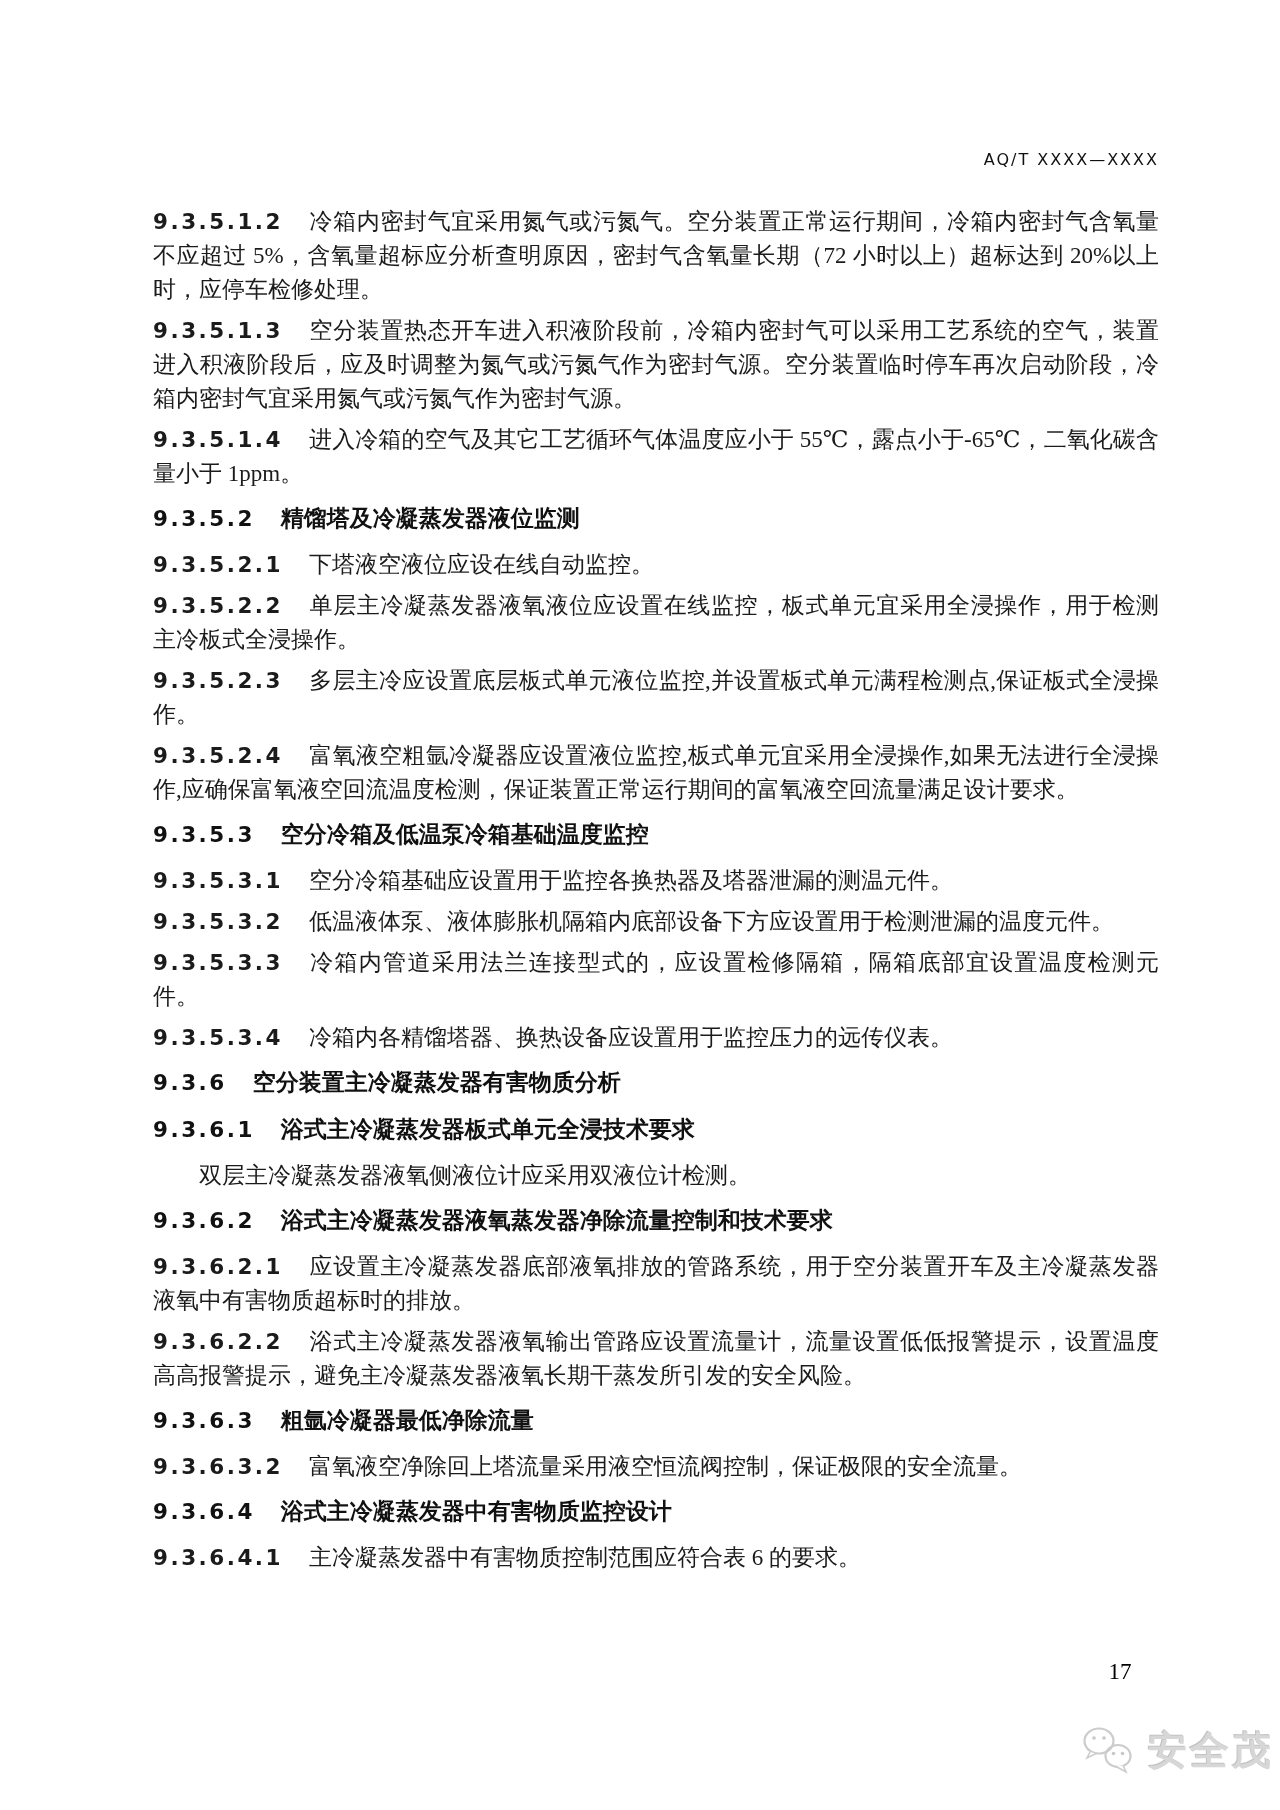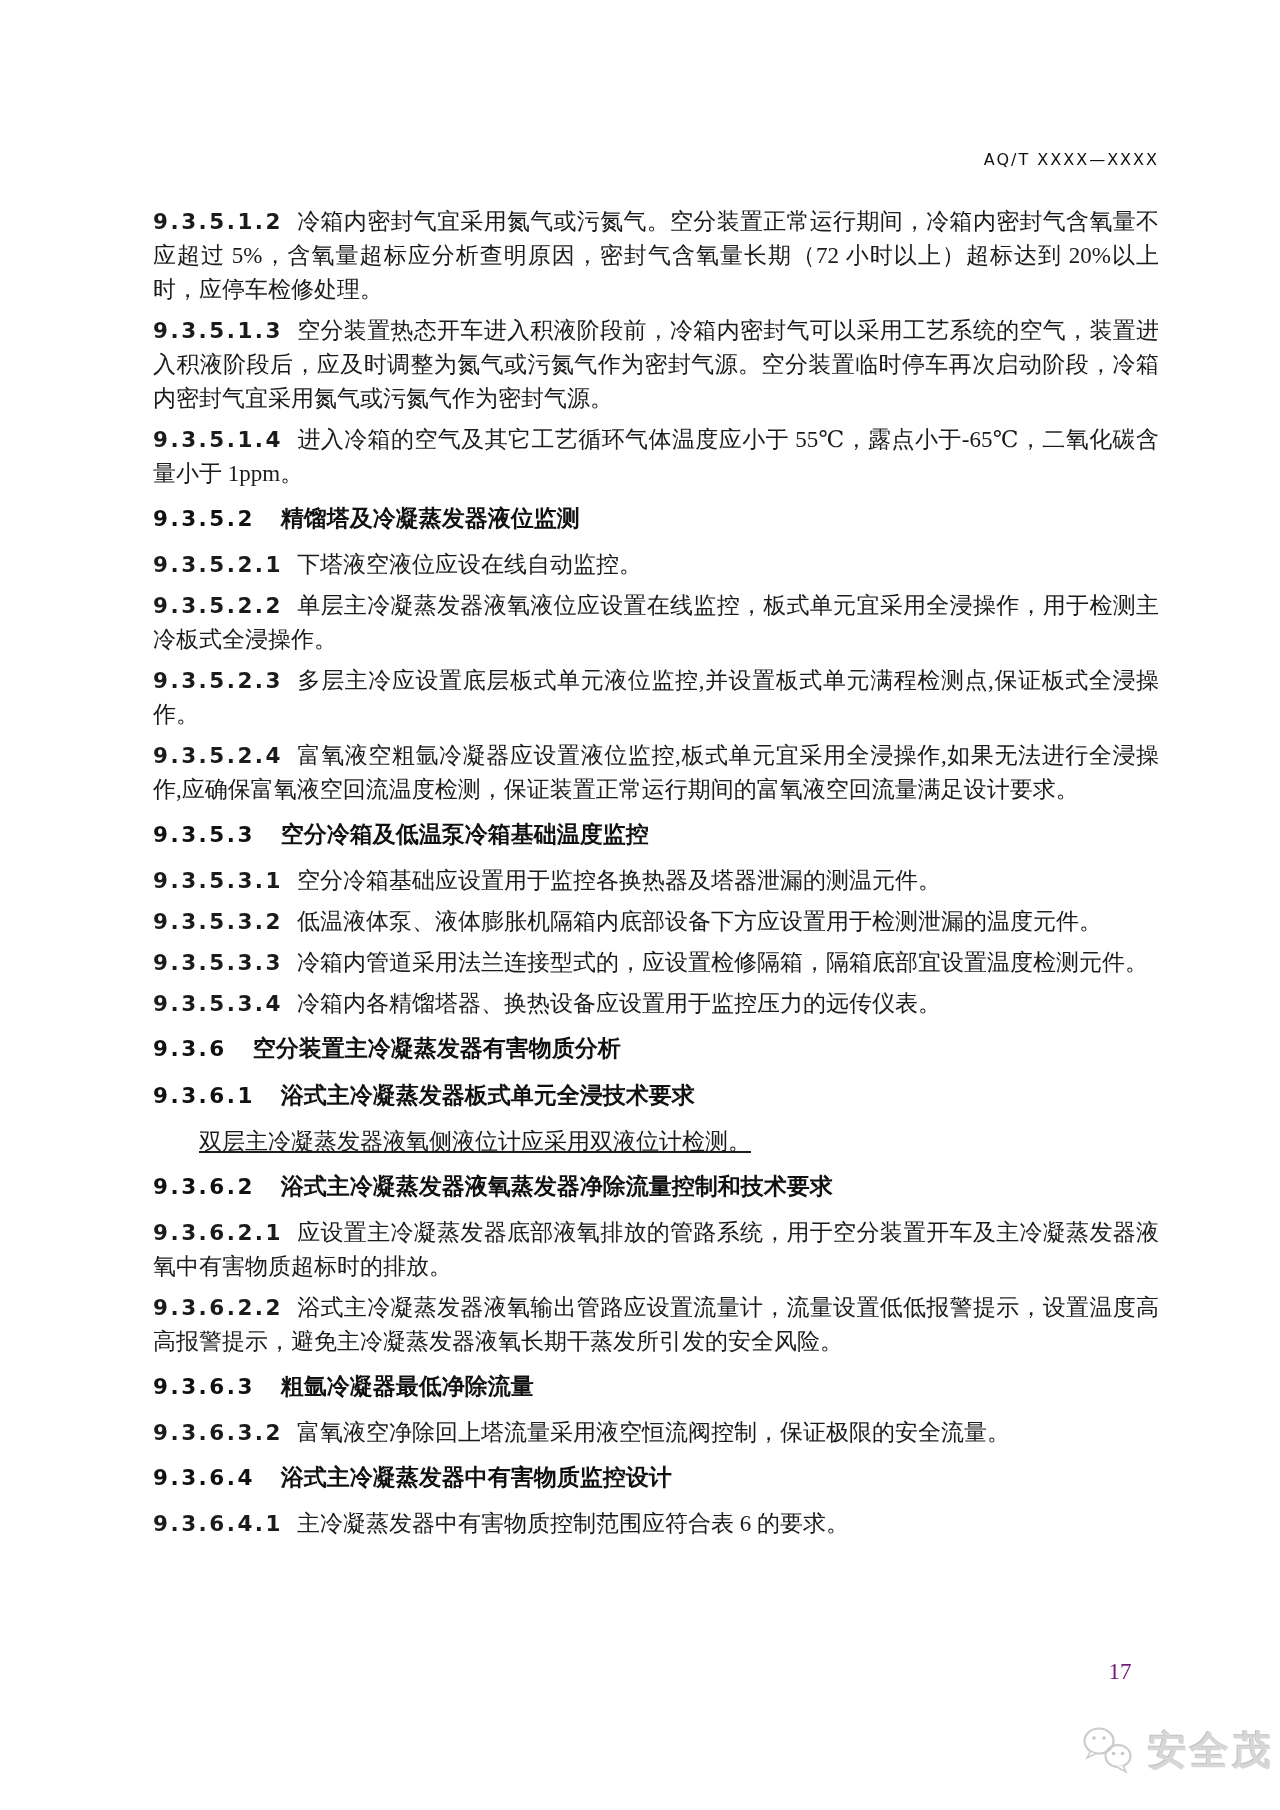--- a/index.html
+++ b/index.html
@@ -10,34 +10,34 @@
   .header{
     position:absolute;top:150px;left:153px;width:1006px;text-align:right;
     font-family:"DejaVu Sans","Liberation Sans",sans-serif;
     font-size:16px;letter-spacing:2px;color:#111;white-space:nowrap;
   }
   .content{
     position:absolute;top:205px;left:153px;width:1006px;
     font-size:23px;line-height:34px;text-align:justify;text-justify:inter-ideograph;
   }
   .content p{margin:0 0 7px;}
-  .content p.plain{text-indent:46px;text-decoration:underline;}
+  .content p.plain{text-indent:46px;}
   .num{
     font-family:"DejaVu Sans","Liberation Sans",sans-serif;
     font-weight:700;font-size:21.5px;letter-spacing:2.5px;
-    margin-right:14px;white-space:nowrap;
+    margin-right:26px;white-space:nowrap;
   }
   h3.sect{
     margin:10px 0 12px;font-size:23px;line-height:34px;font-weight:700;
     font-family:"DejaVu Sans","Liberation Sans",sans-serif;color:#111;
   }
   h3.sect .num{margin-right:26px;font-weight:700;}
   .page-number{
     position:absolute;top:1659px;left:1090px;width:60px;text-align:center;
-    font-size:23px;color:#701a75;
+    font-size:23px;color:#000000;
   }
   .watermark{
     position:absolute;top:1724px;left:1078px;display:flex;align-items:center;gap:10px;
   }
   .watermark-text{
     font-family:"DejaVu Sans","Liberation Sans",sans-serif;
     font-size:39px;font-weight:700;color:#d7d7d7;letter-spacing:3px;
     text-shadow:-1px -1px 0 #c2c2c2, 1px 1px 1px #ffffff;
   }
 </style>

